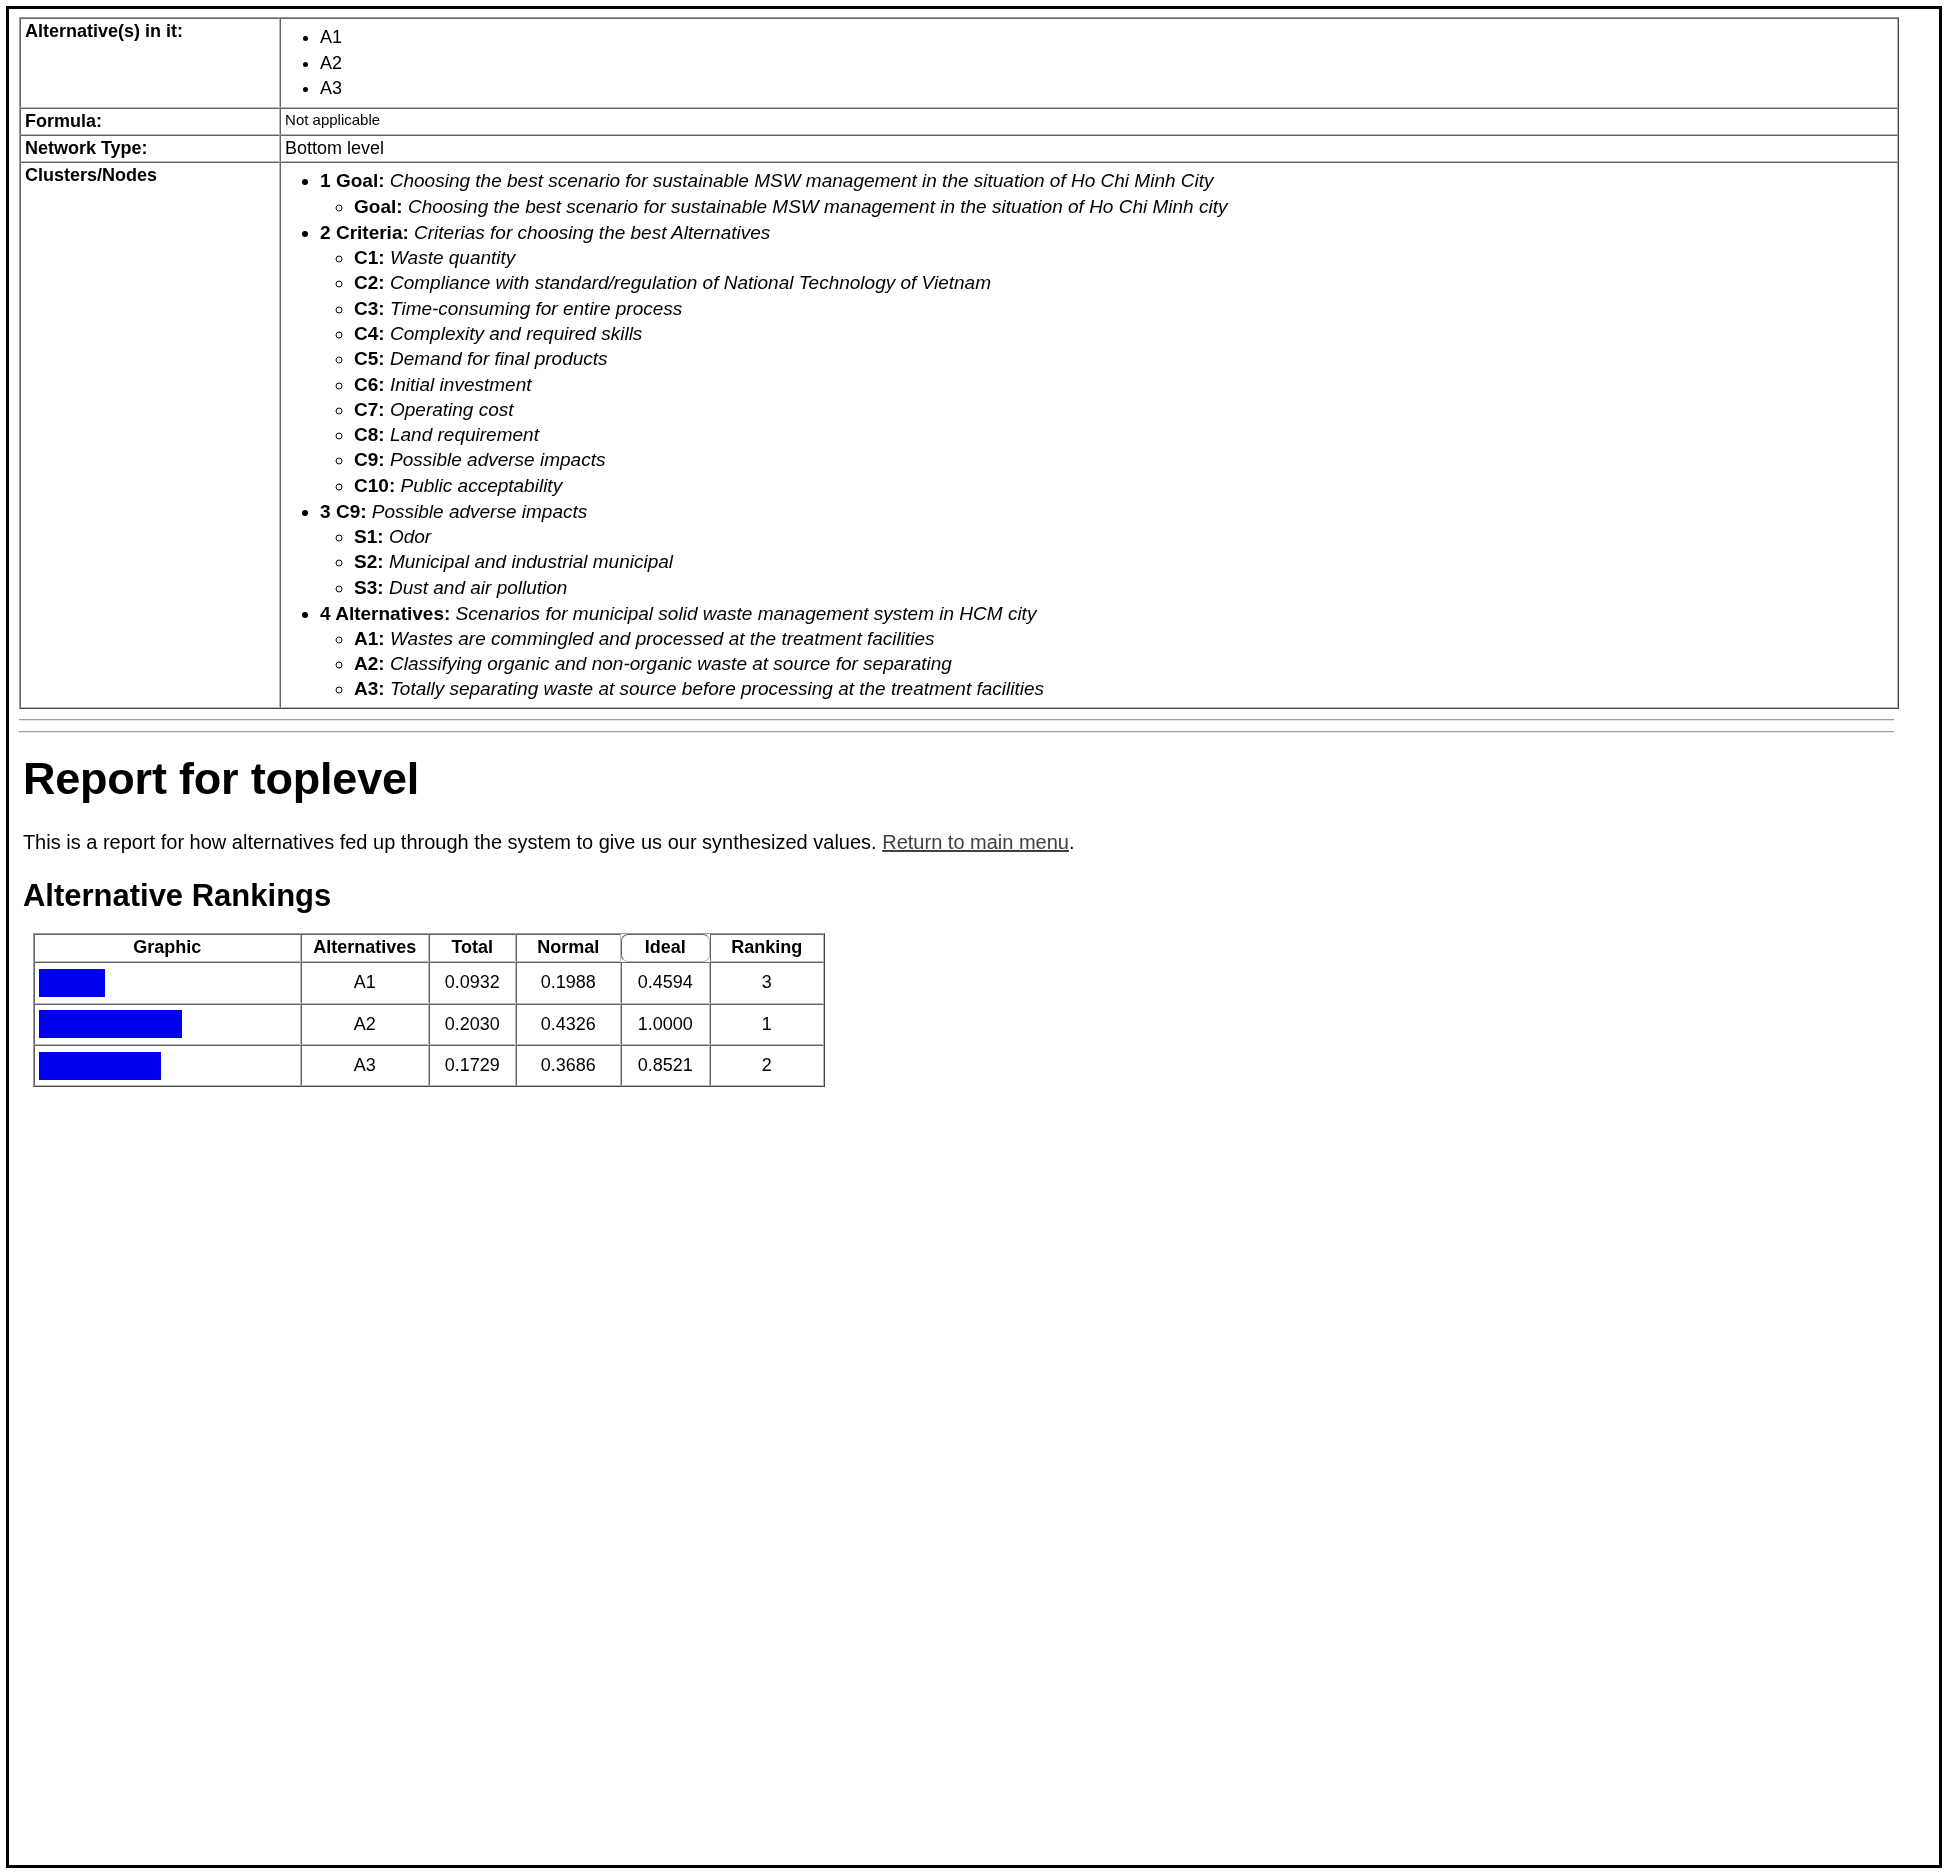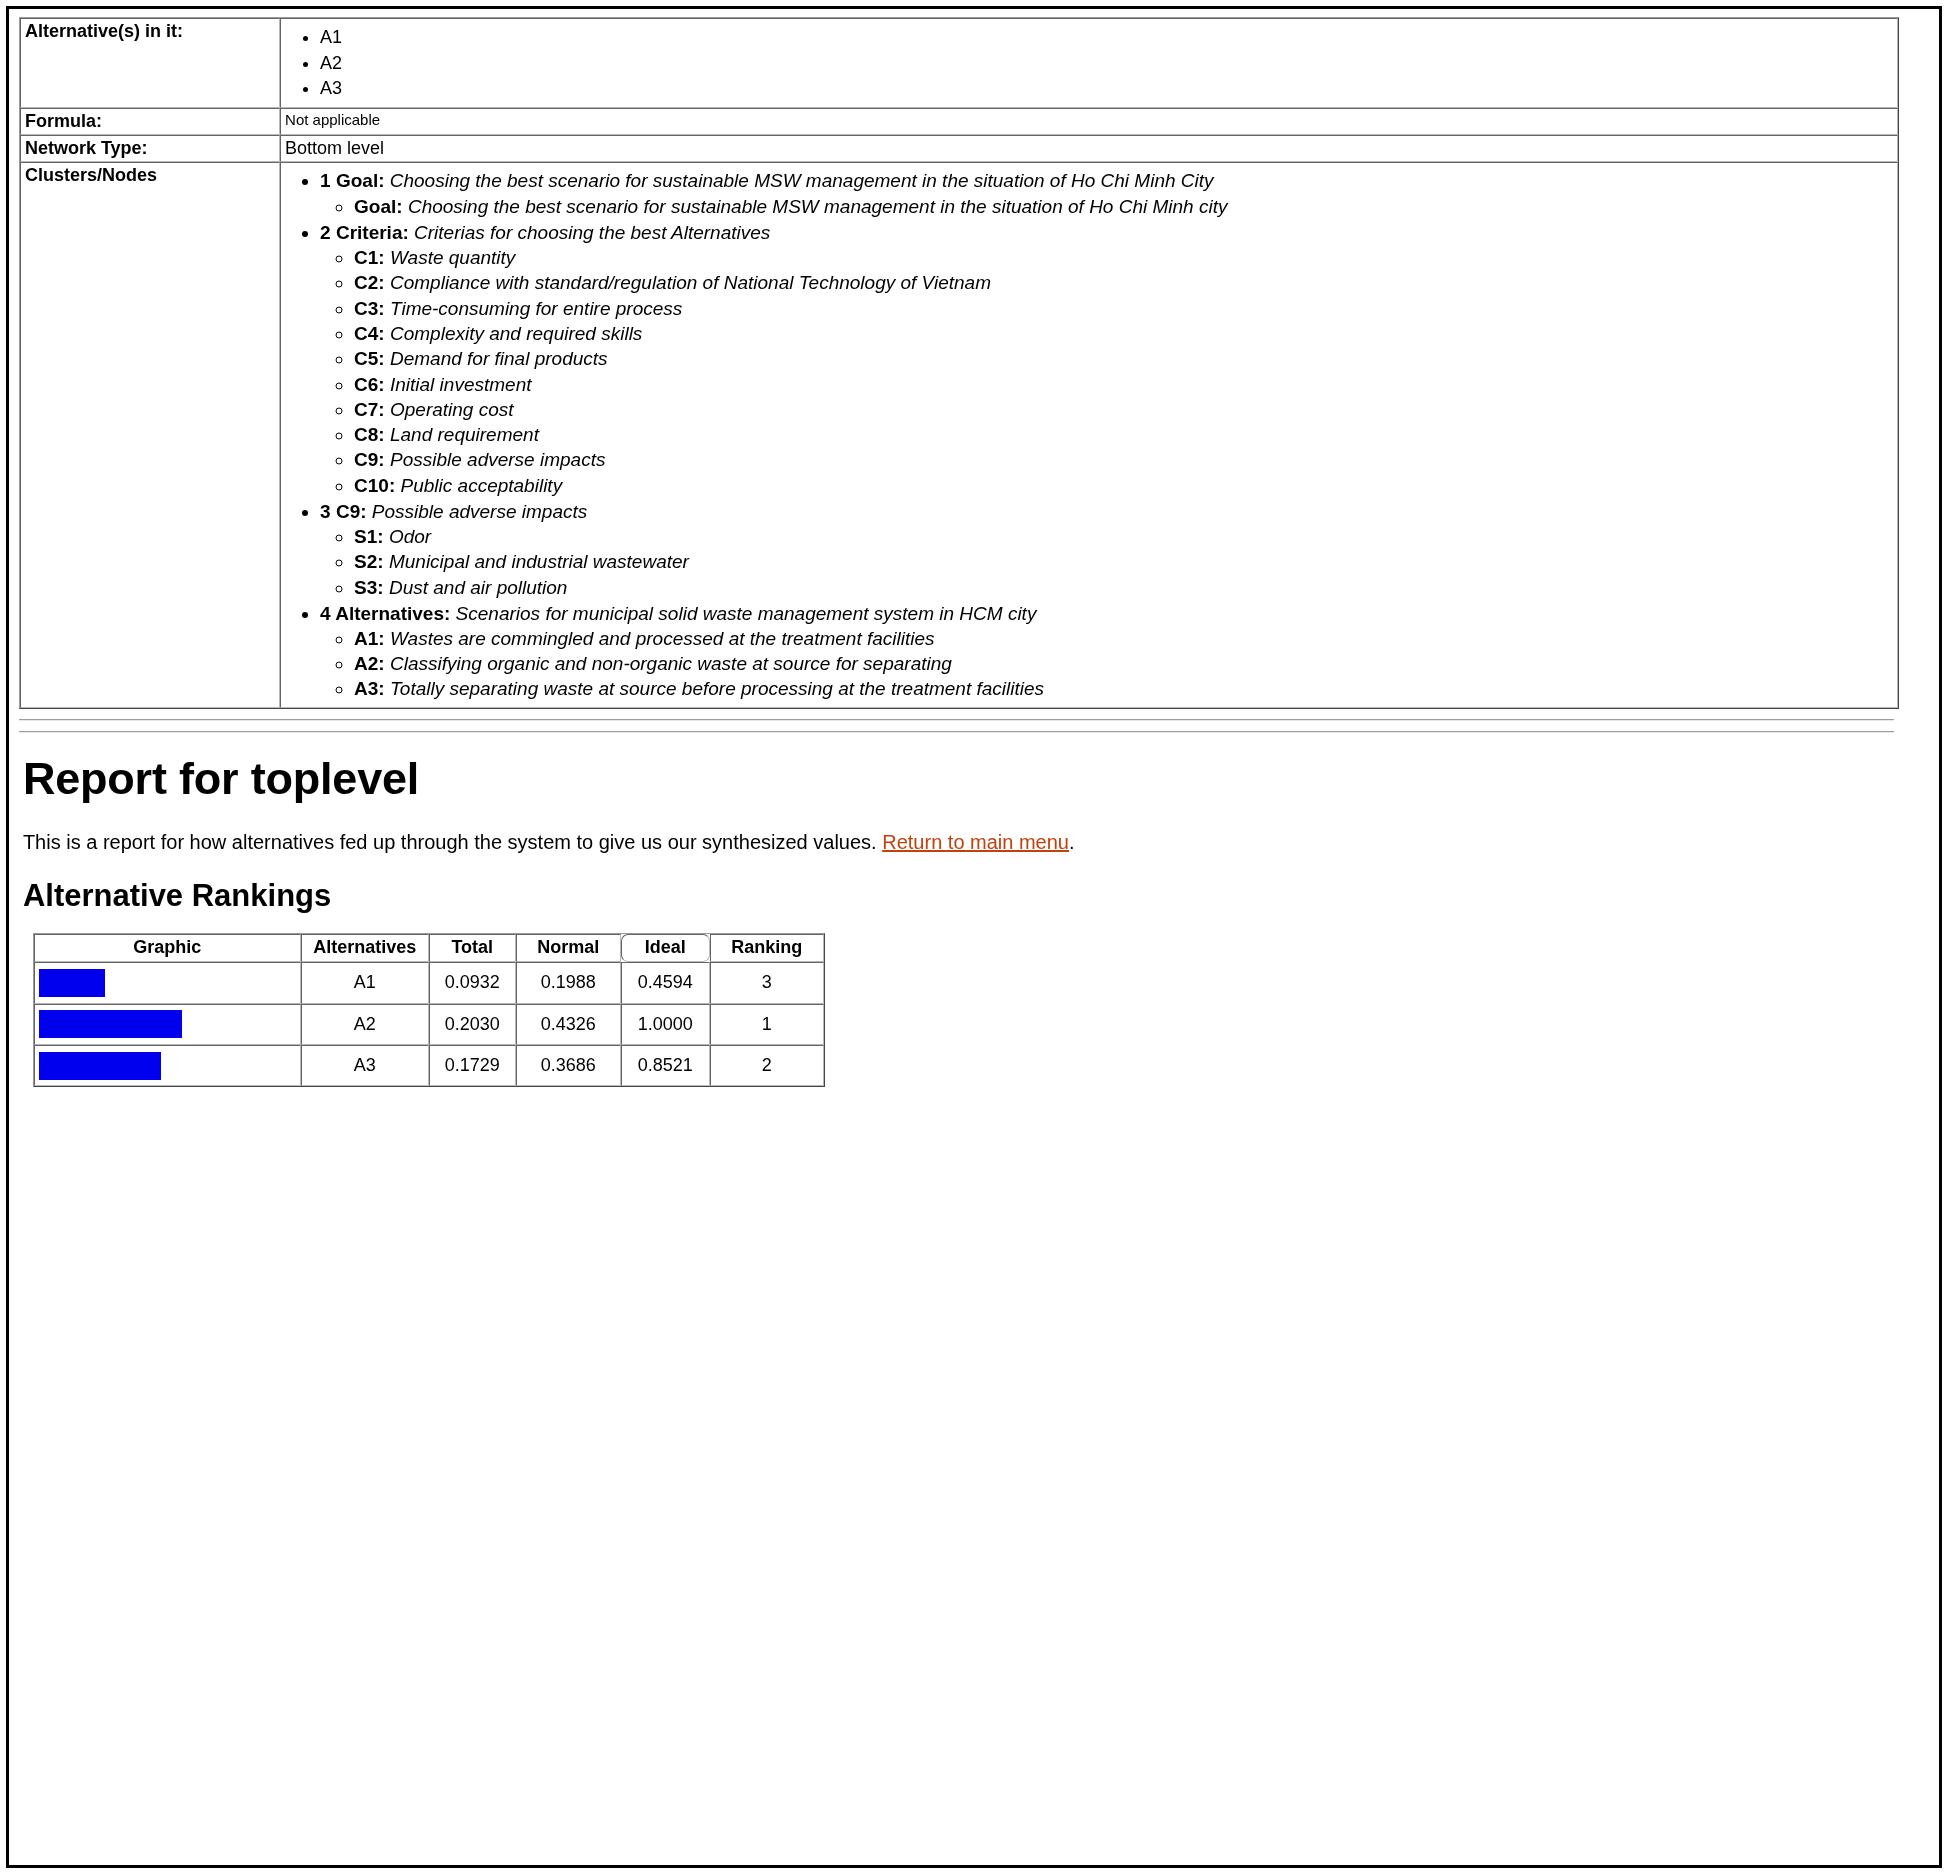--- a/index.html
+++ b/index.html
@@ -117,21 +117,21 @@
     margin: 20.6px 0 0 3.6px;
     letter-spacing: -0.2px;
     line-height: 1.12;
   }
   p.report-blurb {
     font-size: 20px;
     margin: 26px 0 0 3.6px;
     line-height: 1.25;
   }
   a.report-link {
-    color: #c2410c;
+    color: #404040;
     text-decoration: underline;
   }
   h2.section-title {
     font-size: 31px;
     font-weight: bold;
     margin: 23px 0 0 3.6px;
     line-height: 1.15;
   }
 
   
@@ -265,21 +265,21 @@
               <li>
                 <span class="node-key">3 C9:</span>
                 <span class="node-desc"> Possible adverse impacts</span>
                 <ul class="subtree">
                   <li>
                     <span class="node-key">S1:</span>
                     <span class="node-desc"> Odor</span>
                   </li>
                   <li>
                     <span class="node-key">S2:</span>
-                    <span class="node-desc"> Municipal and industrial wastewater</span>
+                    <span class="node-desc"> Municipal and industrial municipal</span>
                   </li>
                   <li>
                     <span class="node-key">S3:</span>
                     <span class="node-desc"> Dust and air pollution</span>
                   </li>
                 </ul>
               </li>
 
               <li>
                 <span class="node-key">4 Alternatives:</span>

